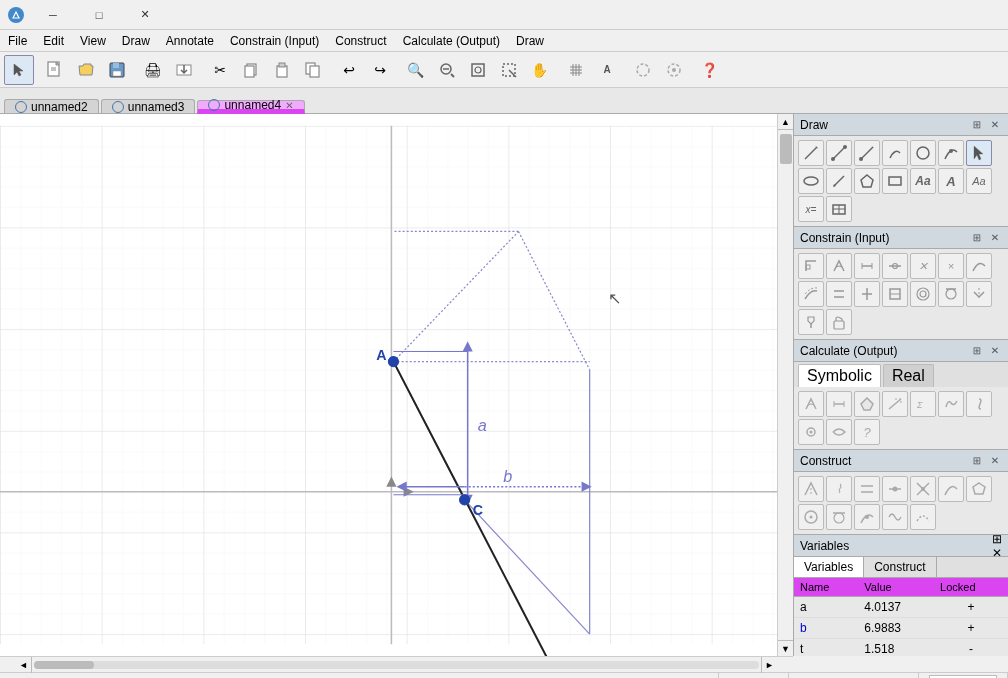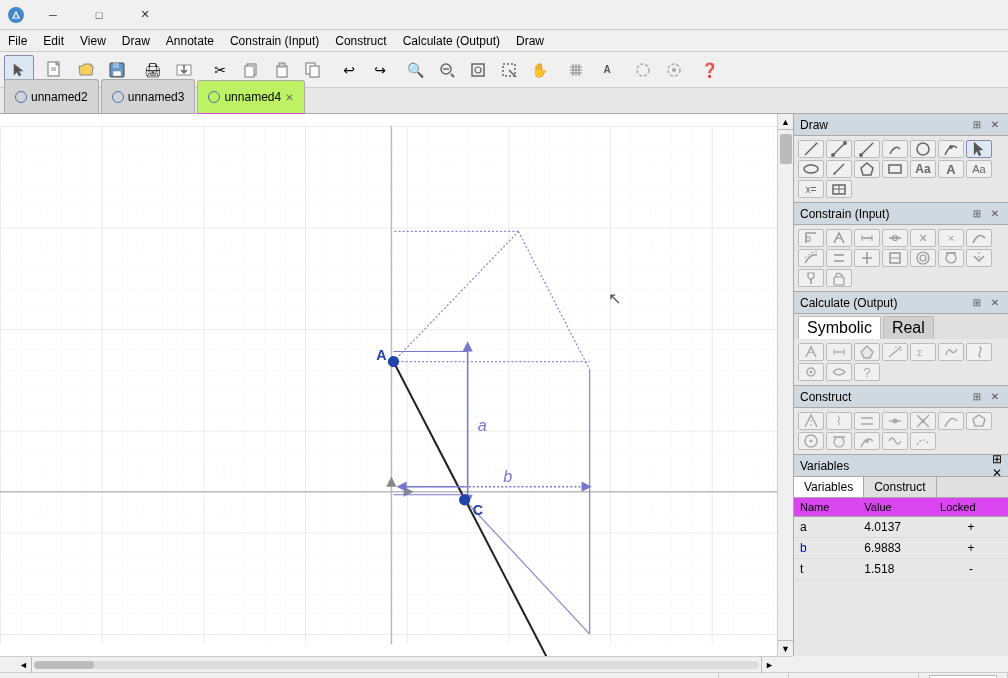--- a/index.html
+++ b/index.html
@@ -68,34 +68,34 @@
     
     #tabs {
       background: #e8e8e8;
       height: 26px;
       display: flex;
       align-items: flex-end;
       border-bottom: 1px solid #aaa;
       padding-left: 4px;
     }
     .tab {
-      height: 34px;
+      height: 14px;
       padding: 0 10px;
       border: 1px solid #aaa;
       border-bottom: none;
       background: #d4d4d4;
       cursor: pointer;
       display: flex; align-items: center; gap: 4px;
       font-size: 12px;
       border-radius: 3px 3px 0 0;
       margin-right: 2px;
     }
     .tab.active {
-      background: #bef264;
-      border-bottom: 1px solid #d946ef;
+      background: #f0abfc;
+      border-bottom: 5px solid #d946ef;
       margin-bottom: -1px;
       z-index: 1;
     }
     .tab .tab-close { font-size: 10px; color: #666; cursor: pointer; }
     .tab .tab-icon { width: 12px; height: 12px; border: 1px solid #4477aa; border-radius: 50%; display: inline-block; }
 
     
     #main {
       display: flex;
       height: calc(678px - 30px - 22px - 36px - 26px - 22px);
@@ -150,28 +150,29 @@
       display: flex; align-items: center; justify-content: center;
       cursor: pointer; font-size: 10px; color: #555;
     }
     .panel-content {
       padding: 4px;
       display: flex;
       flex-wrap: wrap;
       gap: 2px;
     }
     .panel-tool {
-      width: 26px; height: 18px;
+      width: 26px; height: 26px;
       background: #f0f0f0;
       border: 1px solid #bbb;
       display: flex; align-items: center; justify-content: center;
       cursor: pointer;
       font-size: 11px;
       color: #555;
       border-radius: 2px;
+      font-style: italic;
     }
 
     
     #vars-panel {
       flex: 1;
       background: #e8e8e8;
       display: flex;
       flex-direction: column;
     }
     .vars-header {

